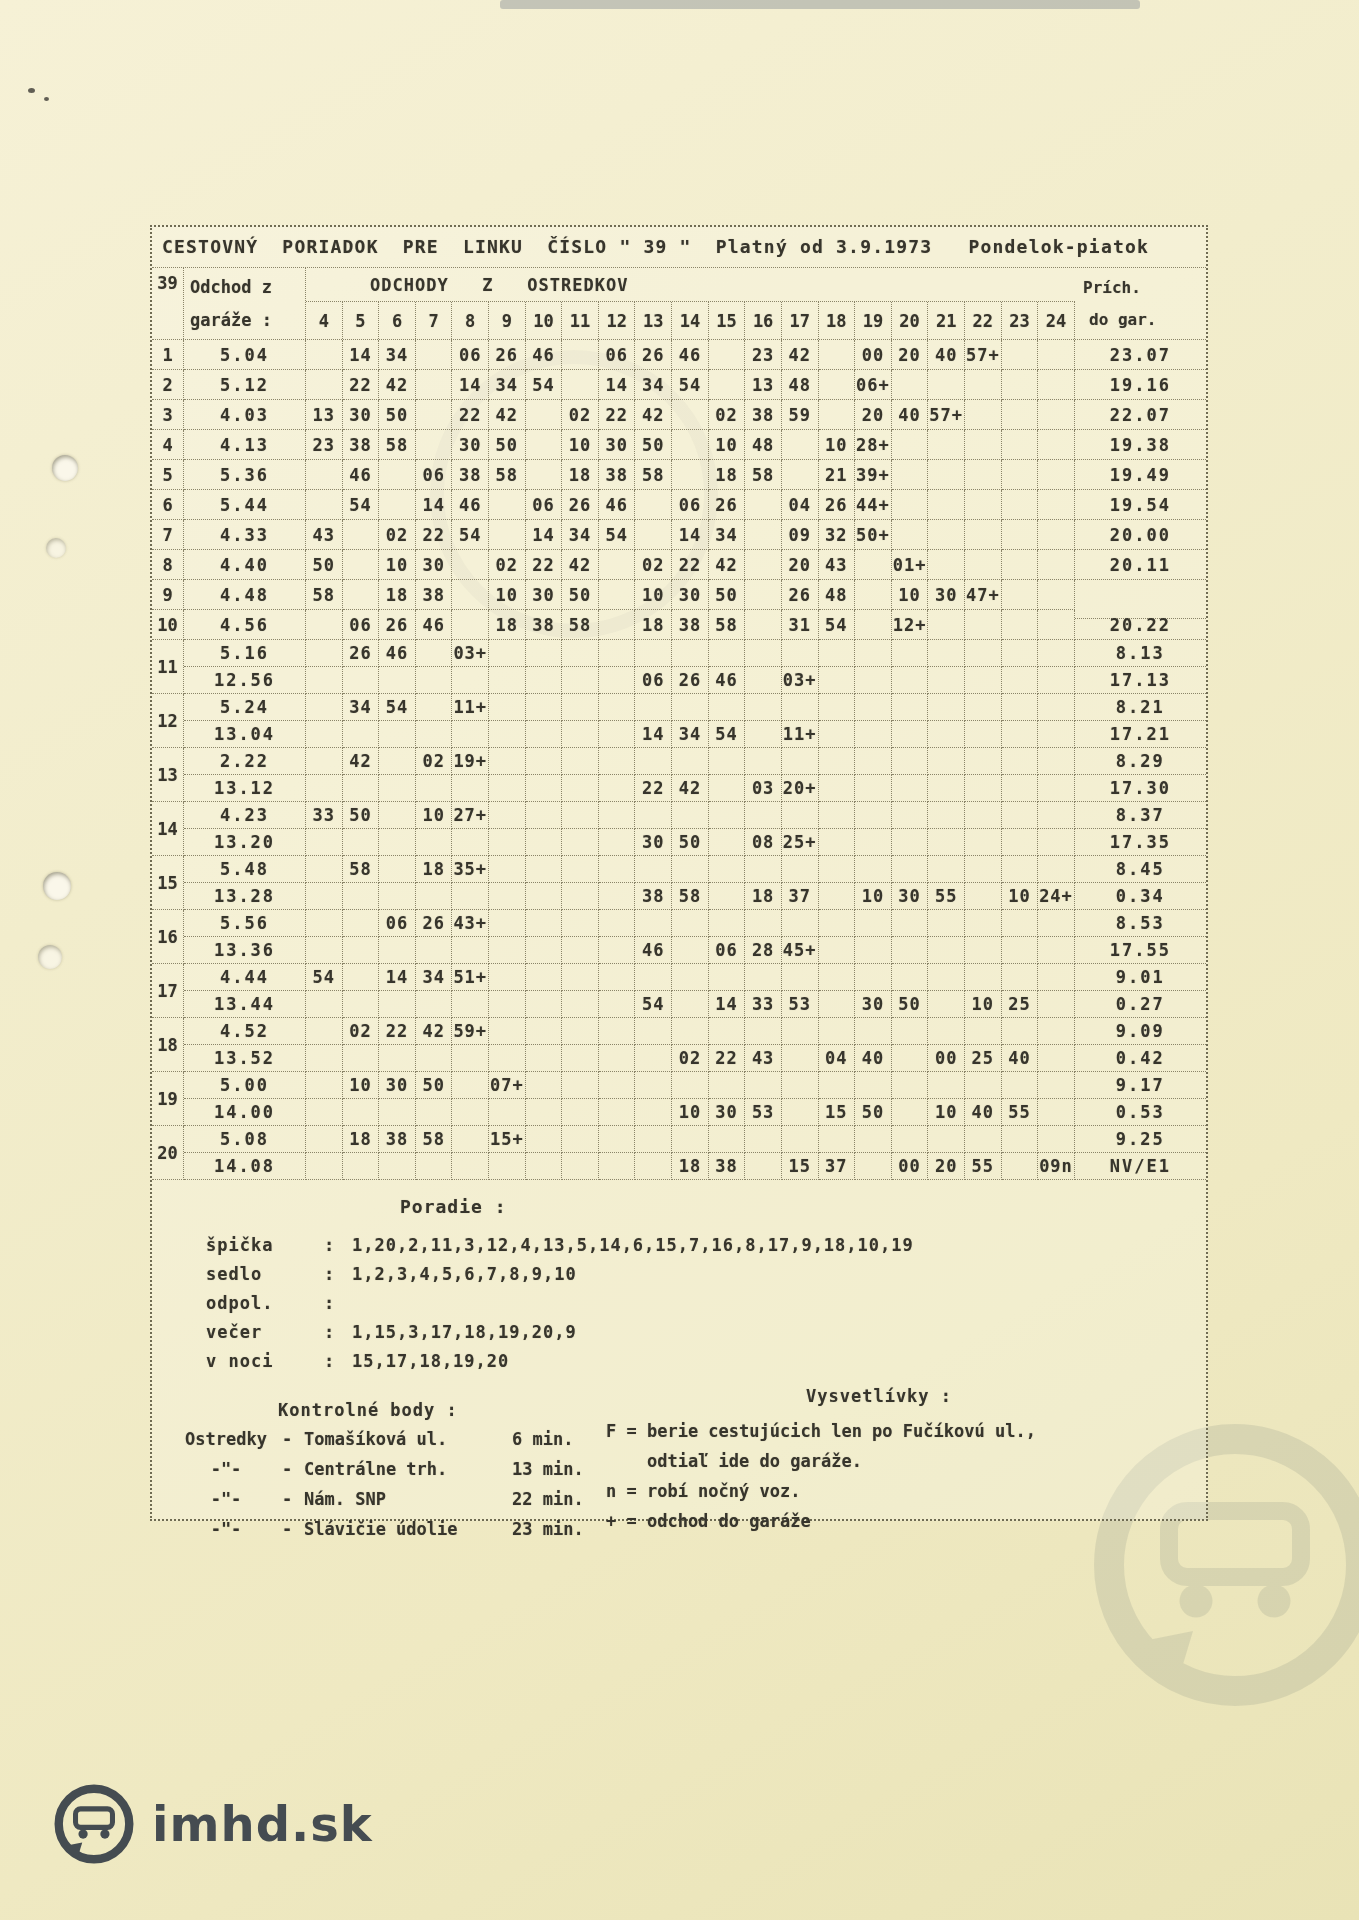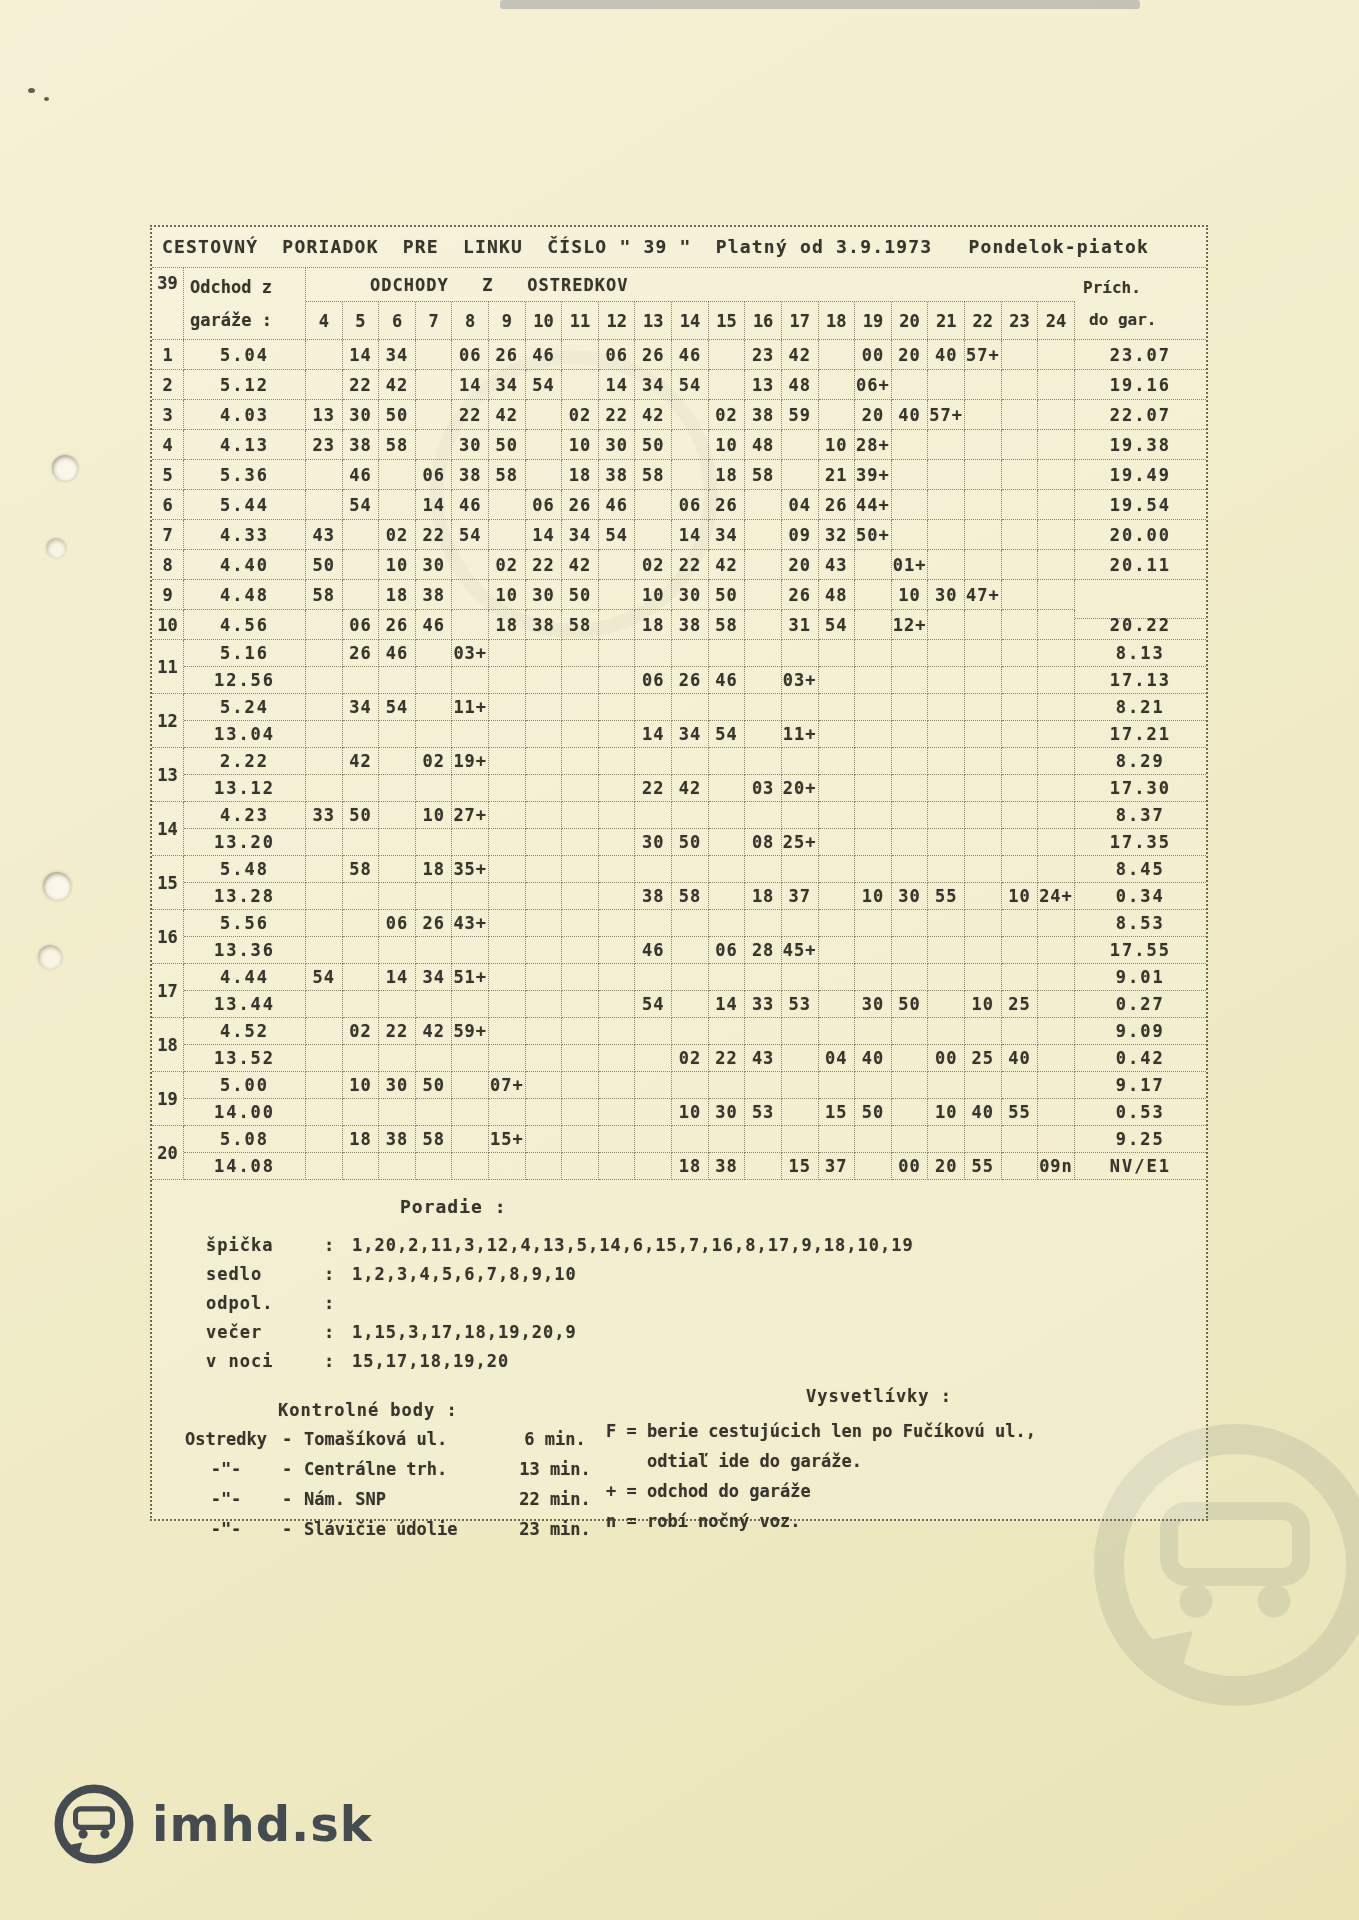--- a/index.html
+++ b/index.html
@@ -51,21 +51,21 @@
   .por-colon{width:28px;}
   .por-seq{white-space:pre;}
 
   .bottom{display:flex;margin-top:10px;}
   .kontrolne{width:436px;padding-left:18px;}
   .kb-heading{font-size:17px;margin:14px 0 4px 108px;letter-spacing:1px;}
   .kb-row{display:flex;line-height:30px;font-size:17px;}
   .kb-from{width:112px;text-align:center;}
   .kb-dash{width:22px;}
   .kb-name{width:208px;}
-  .kb-time{width:86px;text-align:center;}
+  .kb-time{width:86px;text-align:left;}
   .vysvetlivky{flex:1;}
   .vy-heading{font-size:17px;margin:0 0 10px 200px;letter-spacing:1px;}
   .vy-line{line-height:30px;font-size:17px;white-space:pre;}
 
   .footer{position:absolute;left:52px;top:1782px;display:flex;align-items:center;gap:16px;}
   .footer .site{font-family:"DejaVu Sans","Liberation Sans",sans-serif;font-weight:bold;
     font-size:48px;color:#454c51;letter-spacing:1px;}
 </style>
 </head>
 <body>
@@ -942,22 +942,22 @@
               <div class="kb-name">Slávičie údolie</div>
               <div class="kb-time">23 min.</div>
             </div>
           </div>
       </div>
       <div class="vysvetlivky">
         <div class="vy-heading t">Vysvetlívky :</div>
         <div>
             <div class="vy-line t">F = berie cestujúcich len po Fučíkovú ul.,</div>
             <div class="vy-line t">    odtiaľ ide do garáže.</div>
+            <div class="vy-line t">n = robí nočný voz.</div>
             <div class="vy-line t">+ = odchod do garáže</div>
-            <div class="vy-line t">n = robí nočný voz.</div>
           </div>
       </div>
     </div>
 
   </div>
 
   <div class="footer">
     <svg width="84" height="84" viewBox="0 0 100 100">
       <circle cx="50" cy="50" r="42" fill="none" stroke="#454c51" stroke-width="10"></circle>
       <rect x="28" y="32" width="44" height="22" rx="6" fill="none" stroke="#454c51" stroke-width="6"></rect>

